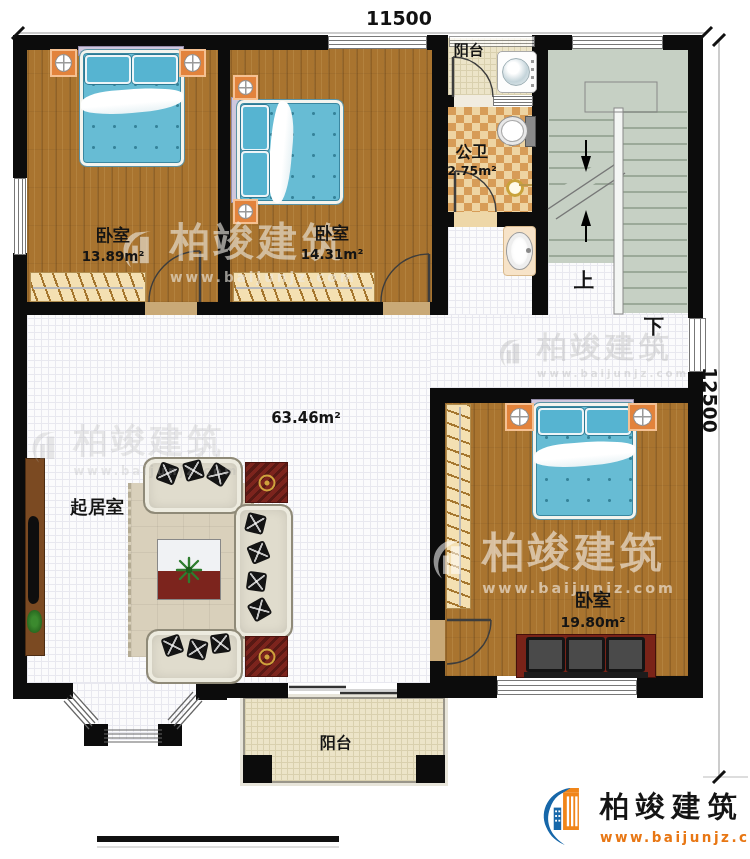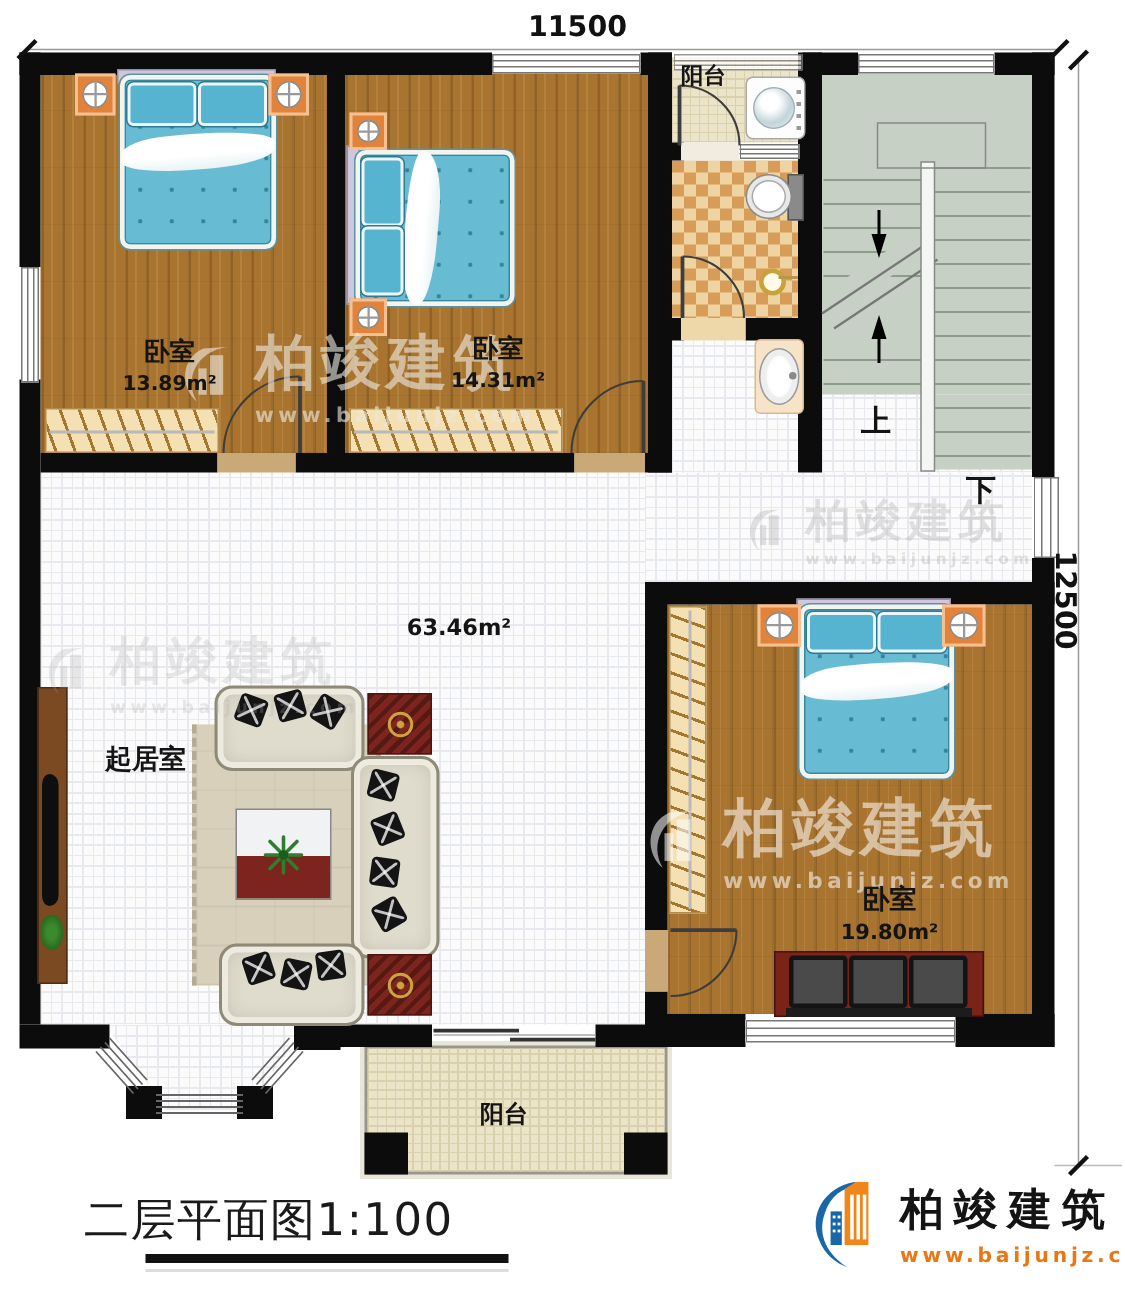--- a/index.html
+++ b/index.html
@@ -346,49 +346,50 @@
     <span style="font-size:13.5px;">13.89m²</span>
   </div>
   <div class="rlabel" style="left:282px;top:224px;width:100px;font-size:17px;">
     <span class="nm">卧室</span>
     <span style="font-size:13.5px;">14.31m²</span>
   </div>
   <div class="rlabel" style="left:543px;top:590px;width:100px;font-size:18px;">
     <span class="nm">卧室</span>
     <span style="font-size:14px;">19.80m²</span>
   </div>
+  <div class="rlabel" style="left:436px;top:143px;width:72px;font-size:16px;">
+    <span class="nm">公卫</span>
+    <span style="font-size:12.5px;">2.75m²</span>
+  </div>
   <div class="rlabel" style="left:440px;top:42px;width:58px;font-size:15px;">
     <span class="nm">阳台</span>
   </div>
   <div class="rlabel" style="left:56px;top:497px;width:82px;font-size:18px;">
     <span class="nm">起居室</span>
   </div>
   <div class="rlabel" style="left:263px;top:410px;width:86px;font-size:15px;">
     <span>63.46m²</span>
   </div>
   <div class="rlabel" style="left:300px;top:734px;width:72px;font-size:16px;">
     <span class="nm">阳台</span>
   </div>
   <div class="rlabel" style="left:571px;top:269px;width:26px;font-size:20px;">
     <span>上</span>
   </div>
   <div class="rlabel" style="left:641px;top:315px;width:26px;font-size:20px;">
     <span>下</span>
   </div>
 
-  <div class="dim" style="left:345px;top:7px;width:80px;">
+  <div class="dim" style="left:359px;top:7px;width:80px;">
     <span>11500</span>
   </div>
   <div class="dim" style="left:670px;top:389px;width:80px;transform:rotate(90deg);">
     <span>12500</span>
   </div>
 
-  <div class="abs" style="left:56px;top:793px;font-size:30px;color:#1a1a1a;letter-spacing:1px;">
-    <span>二层平面图</span><span>1:100</span>
-  </div>
   <div class="titleline" style="left:97px;top:836px;width:242px;height:6px;"></div>
   <div class="titleline" style="left:97px;top:846px;width:242px;height:2px;background:#ddd;"></div>
   <div class="abs" style="left:536px;top:785px;display:flex;align-items:center;gap:8px;">
     <svg width="56" height="62" viewBox="0 0 60 64">
       <path d="M36,2 C14,6 3,26 11,44 C15,54 23,60 31,63 C17,54 9,40 15,24 C19,12 27,6 40,4 Z" fill="#1767a9"></path>
       <polygon points="29,7 46,7 46,2 37,2" fill="#f08519"></polygon>
       <rect x="29" y="7" width="17" height="40" fill="#f08519"></rect>
       <rect x="33" y="11" width="2.5" height="32" fill="#fff"></rect>
       <rect x="37.5" y="11" width="2.5" height="32" fill="#fff"></rect>
       <rect x="42" y="11" width="2.5" height="32" fill="#fff"></rect>

